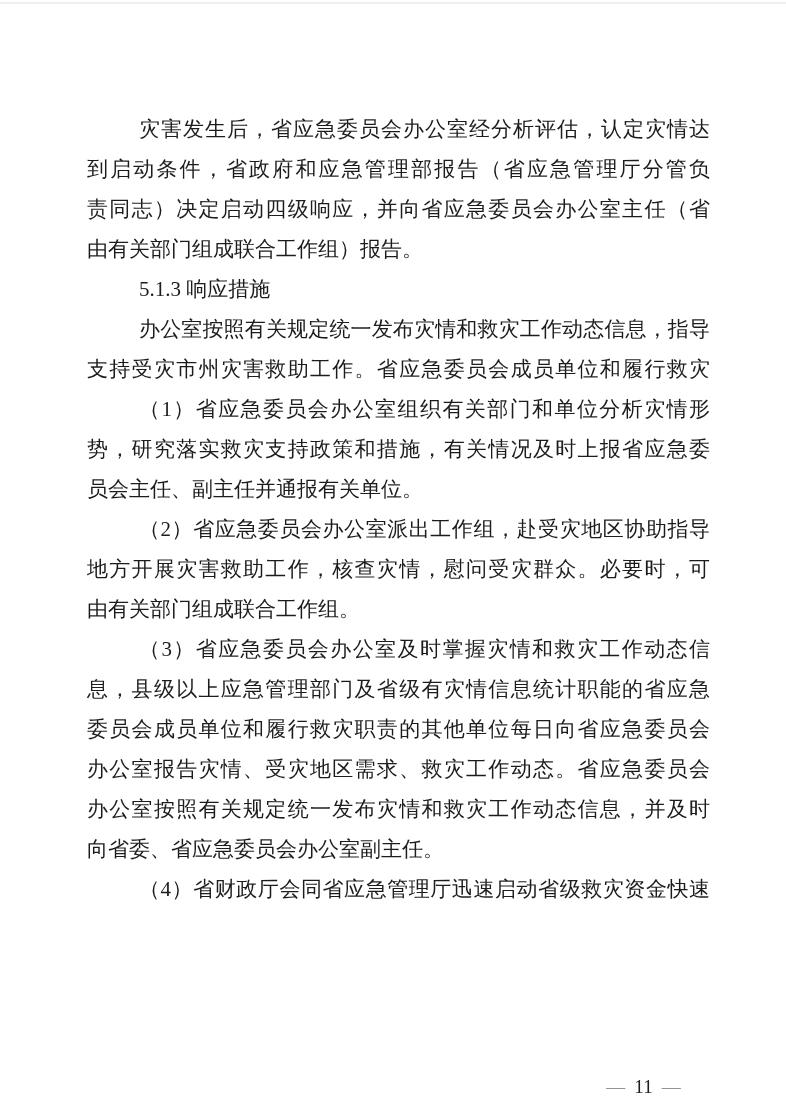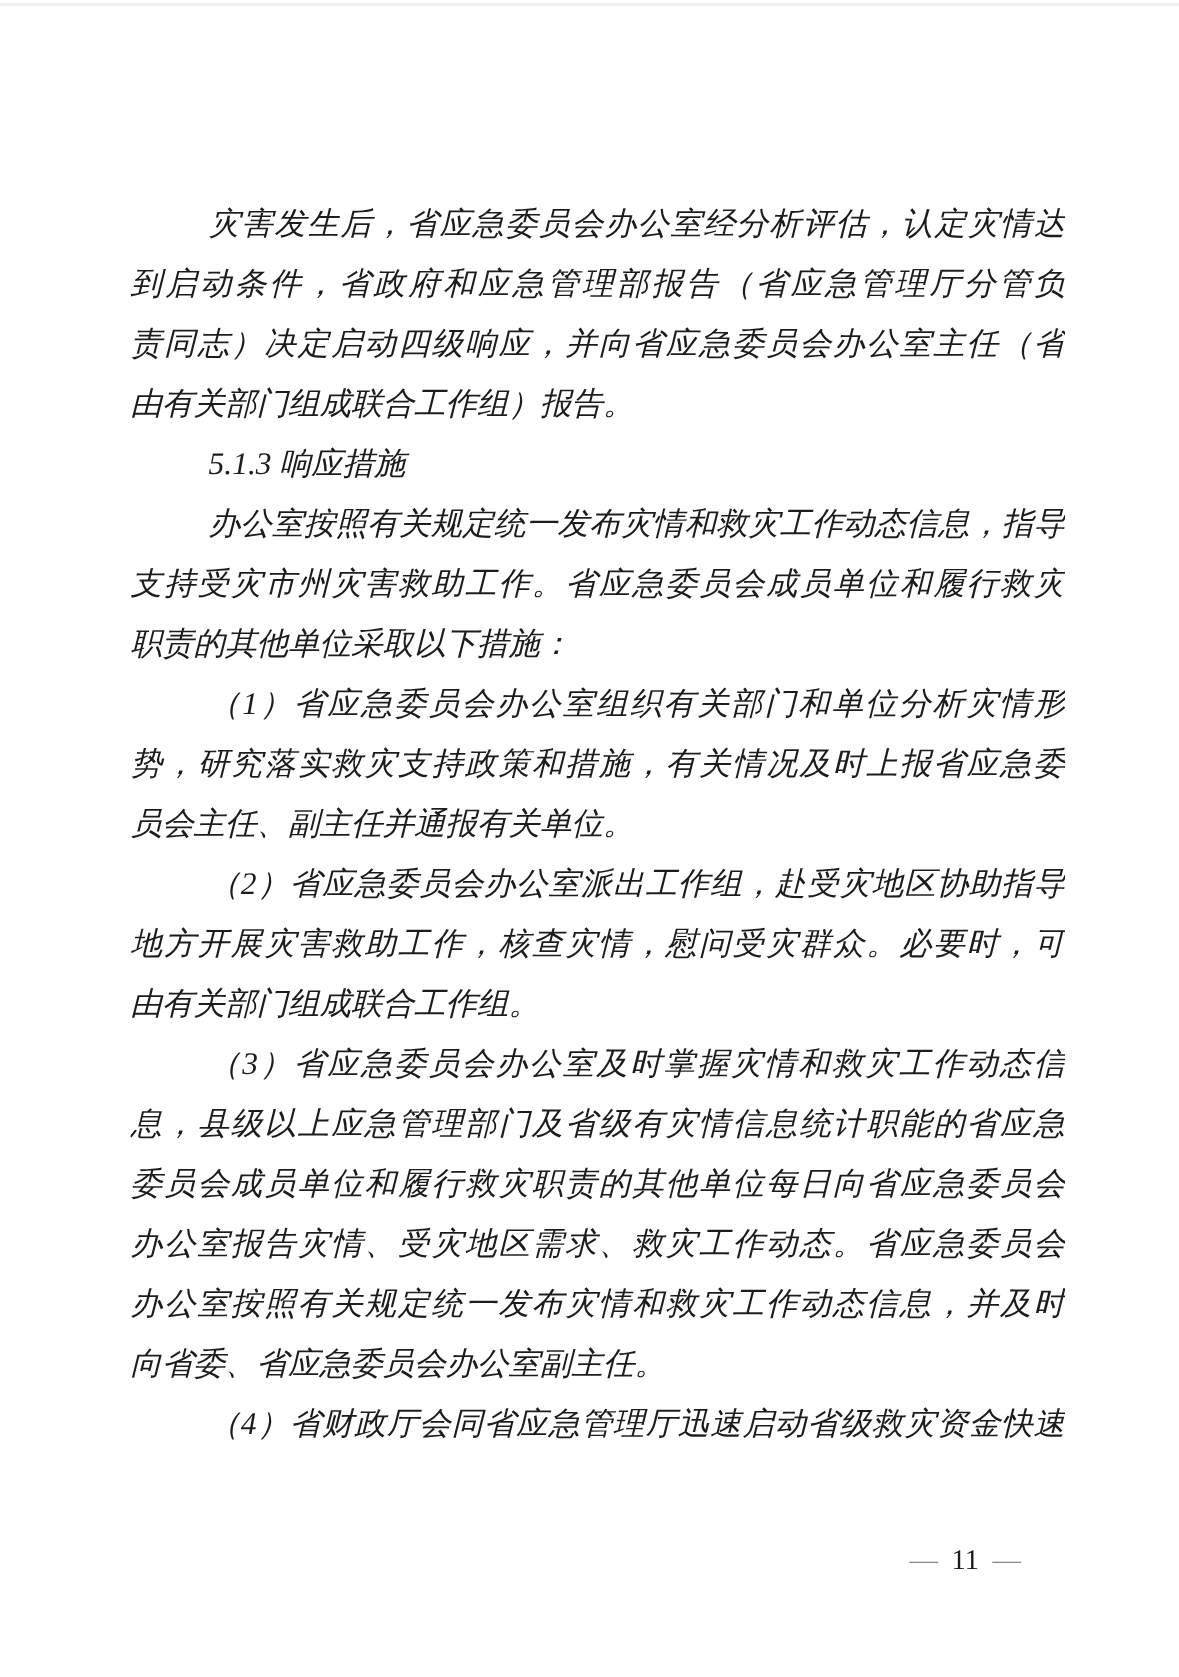--- a/index.html
+++ b/index.html
@@ -25,40 +25,39 @@
     position: absolute;
     top: 2px;
     left: 0;
     right: 0;
     height: 2px;
     background: #efefef;
   }
   .content {
     position: absolute;
     left: 87px;
-    top: 129px;
+    top: 109px;
     width: 623px;
-    font-style: italic;
   }
   .para { margin: 0; padding: 0; }
   .line {
     height: 40px;
     line-height: 40px;
     font-size: 21px;
     letter-spacing: 0;
     text-align: justify;
     text-align-last: justify;
     overflow: hidden;
     white-space: normal;
   }
   .line.indent { padding-left: 52px; }
   .line.end { text-align-last: left; }
   .footer {
     position: absolute;
-    top: 1028px;
+    top: 1074px;
     left: 571px;
     width: 145px;
     height: 26px;
     line-height: 26px;
     text-align: center;
     font-size: 19px;
     color: #1c1c1c;
   }
   .footer .dash {
     color: #8f8f8f;
@@ -81,21 +80,20 @@
       <div class="line end">由有关部门组成联合工作组）报告。</div>
     </div>
 
     <div class="para">
       <div class="line indent end">5.1.3 响应措施</div>
     </div>
 
     <div class="para">
       <div class="line indent">办公室按照有关规定统一发布灾情和救灾工作动态信息，指导</div>
       <div class="line">支持受灾市州灾害救助工作。省应急委员会成员单位和履行救灾</div>
-      <div class="line end">职责的其他单位采取以下措施：</div>
     </div>
 
     <div class="para">
       <div class="line indent">（1）省应急委员会办公室组织有关部门和单位分析灾情形</div>
       <div class="line">势，研究落实救灾支持政策和措施，有关情况及时上报省应急委</div>
       <div class="line end">员会主任、副主任并通报有关单位。</div>
     </div>
 
     <div class="para">
       <div class="line indent">（2）省应急委员会办公室派出工作组，赴受灾地区协助指导</div>

